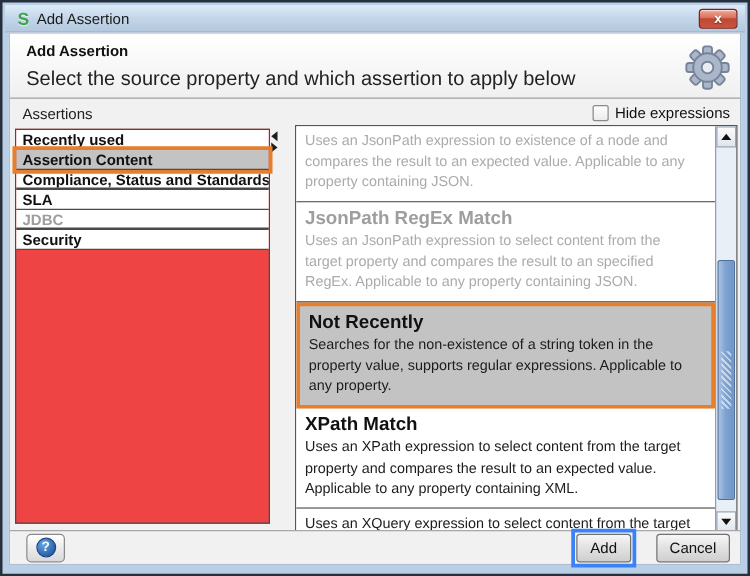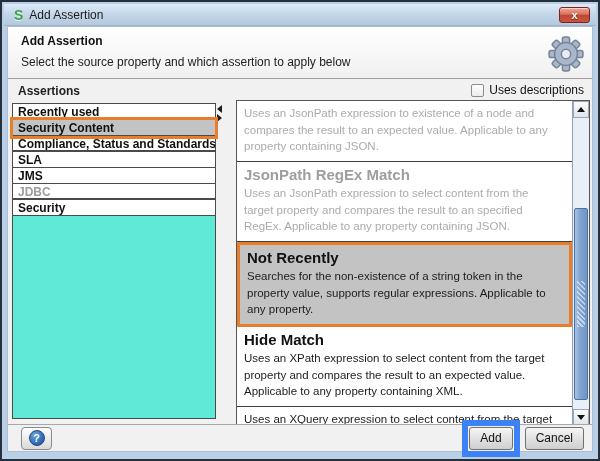--- a/index.html
+++ b/index.html
@@ -41,38 +41,38 @@
     background:#f1f1f1; border:1px solid #aebed0;
   }
 
   
   .header {
     position:absolute; left:0; right:0; top:0; height:52px;
     background:linear-gradient(#ffffff, #f0f0f0);
     border-bottom:1px solid #a0a0a0;
   }
   .htitle { position:absolute; left:13px; top:7px; font-size:12px; font-weight:bold; color:#111; }
-  .hsub   { position:absolute; left:13px; top:28px; font-size:12px; color:#222; }
+  .hsub   { position:absolute; left:13px; top:28px; font-size:16px; color:#222; }
   .gear   { position:absolute; right:8px; top:8px; width:36px; height:38px; }
 
   
-  .assert-label { position:absolute; left:10px; top:57px; font-size:12px; color:#222;font-weight:bold; }
+  .assert-label { position:absolute; left:10px; top:57px; font-size:12px; color:#222; }
   .hidedesc {
     position:absolute; right:8px; top:56px; display:flex; align-items:center;
     gap:5px; font-size:12px; color:#111; cursor:default;
   }
   .cb {
     width:13px; height:13px; border:1px solid #8b8b8b; border-radius:2px;
     background:linear-gradient(#fefefe,#ececec); display:inline-block;
   }
 
   
   .catlist {
     position:absolute; left:4px; top:76px; width:204px; height:316px;
-    background:#5eead4; border:1px solid #4a4a4a;
+    background:#ef4444; border:1px solid #4a4a4a;
   }
   .cat {
     height:16px; line-height:16px; padding-left:5px;
     font-size:12px; font-weight:bold; color:#101010;
     border-bottom:1px solid #4a4a4a; background:#fff;
     white-space:nowrap; overflow:hidden; cursor:pointer;
   }
   .cat.group-end { border-bottom-width:2px; }
   .cat.dis { color:#9d9d9d; }
   .cat.sel { background:#c3c3c3; }
@@ -137,21 +137,21 @@
     background:radial-gradient(circle at 35% 30%, #6aa6e0, #2b64ad 70%, #1d4f93);
     border:1px solid #1c4684; color:#fff; font-size:11px; font-weight:bold;
     display:flex; align-items:center; justify-content:center; line-height:1;
   }
   .spacer { flex:1; }
   .btn {
     height:23px; padding:0 10px; font-family:"Liberation Sans",sans-serif;
     font-size:12px; color:#111; border:1px solid #707070; border-radius:3px;
     background:linear-gradient(#f7f7f7,#e3e3e3 45%,#cfcfcf); cursor:pointer;
   }
-  .addwrap { border:6px solid #3b82f6; padding:1px; display:inline-flex; margin-right:5px; }
+  .addwrap { border:3px solid #3b82f6; padding:1px; display:inline-flex; margin-right:16px; }
   .cancelbtn { margin-right:8px; min-width:48px; }
 </style>
 </head>
 <body>
 
 <div id="win">
 
   <div class="titlebar">
     <span class="slogo">S</span>
     <span class="wtitle">Add Assertion</span>
@@ -174,29 +174,28 @@
           <circle r="7.6"></circle>
         </g>
         <circle r="3.1" fill="#e9ecf1" stroke="#76839b" stroke-width="1"></circle>
       </svg>
     </div>
 
     <div class="assert-label">Assertions</div>
 
     <label class="hidedesc">
       <span class="cb"></span>
-      <span>Uses descriptions</span>
+      <span>Hide expressions</span>
     </label>
 
     <div class="catlist">
       <div class="cat">Recently used</div>
-      <div class="cat sel annotated">Security Content</div>
+      <div class="cat sel annotated">Assertion Content</div>
       <div class="cat group-end">Compliance, Status and Standards</div>
       <div class="cat">SLA</div>
-      <div class="cat">JMS</div>
       <div class="cat dis group-end">JDBC</div>
       <div class="cat">Security</div>
     </div>
 
     <div class="split-arrows">
       <div class="tri-left"></div>
       <div class="tri-right"></div>
     </div>
 
     <div class="descpanel">
@@ -210,21 +209,21 @@
           <div class="stitle">JsonPath RegEx Match</div>
           <div class="sdesc">Uses an JsonPath expression to select content from the target property and compares the result to an specified RegEx. Applicable to any property containing JSON.</div>
         </div>
 
         <div class="sec sel annotated">
           <div class="stitle">Not Recently</div>
           <div class="sdesc">Searches for the non-existence of a string token in the property value, supports regular expressions. Applicable to any property.</div>
         </div>
 
         <div class="sec">
-          <div class="stitle">Hide Match</div>
+          <div class="stitle">XPath Match</div>
           <div class="sdesc">Uses an XPath expression to select content from the target property and compares the result to an expected value. Applicable to any property containing XML.</div>
         </div>
 
         <div class="sec">
           <div class="sdesc">Uses an XQuery expression to select content from the target property and compares the result to an expected value. Applicable to any property containing XML.</div>
         </div>
 
       </div>
 
       <div class="vscroll">

